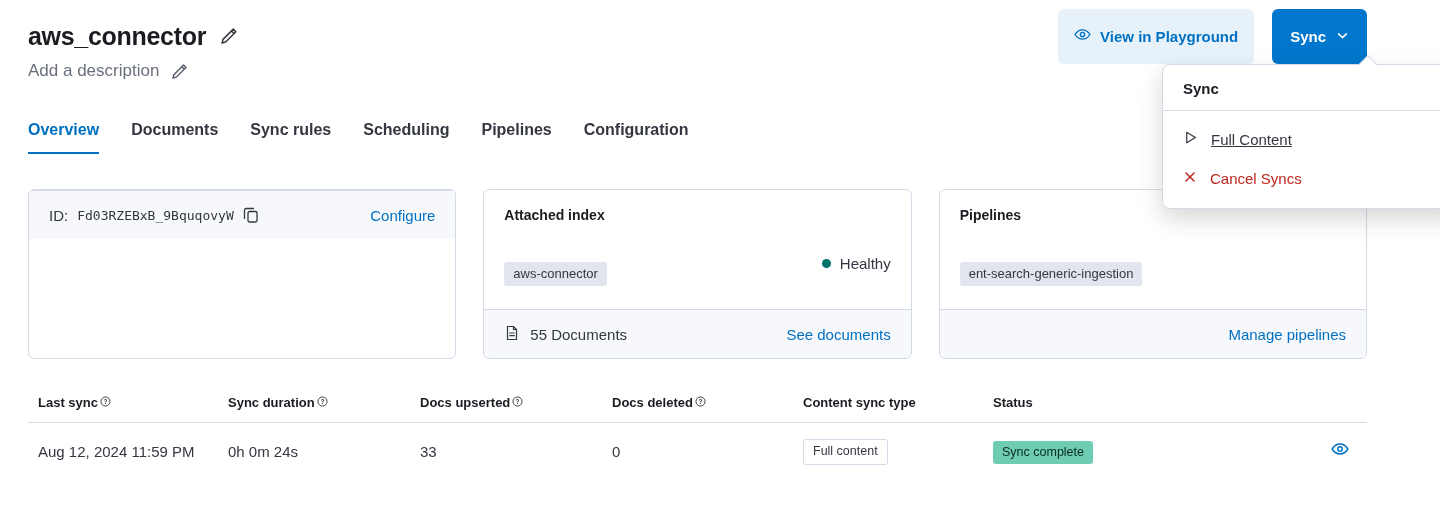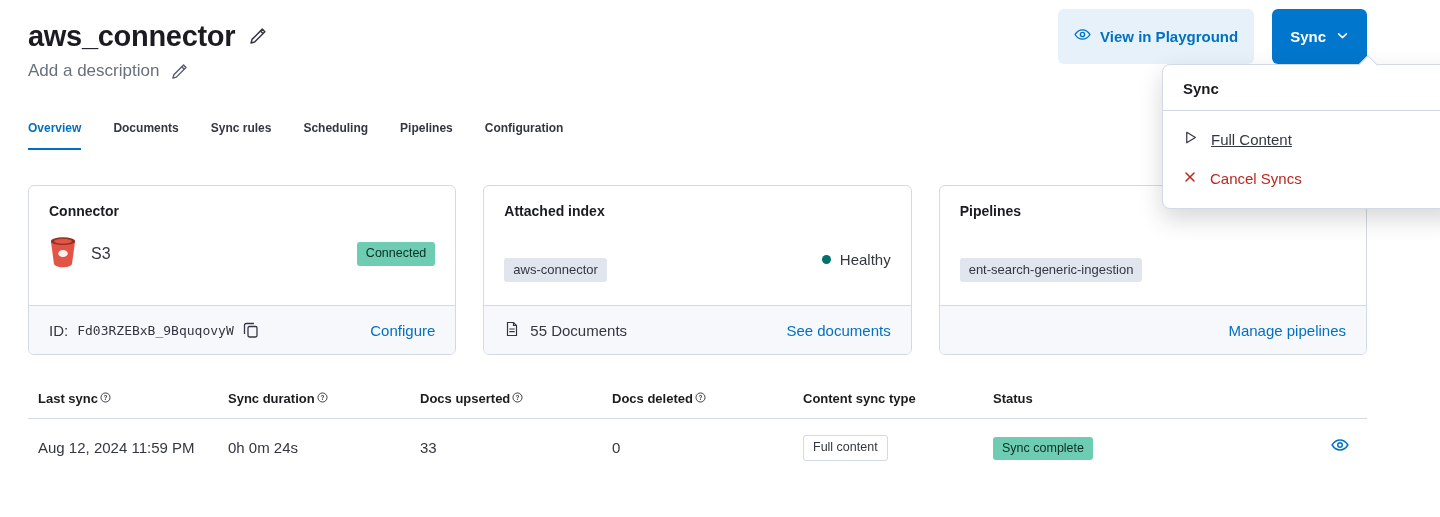--- a/index.html
+++ b/index.html
@@ -7,33 +7,33 @@
   body {
     width:1440px; height:517px; overflow:hidden; position:relative;
     background:#fff; color:var(--text,#343741);
     font-family:"Liberation Sans","DejaVu Sans",sans-serif;
   }
   .page { padding:16px 73px 0 28px; }
 
   
   .header-row { display:flex; align-items:center; justify-content:space-between; height:40px; }
   .title-wrap { display:flex; align-items:center; gap:14px; }
-  h1 { margin:0; font-size:29px; font-weight:700; color:#1a1c21; letter-spacing:-0.3px; }
+  h1 { margin:0; font-size:25px; font-weight:700; color:#1a1c21; letter-spacing:-0.3px; }
   .icon-btn { background:none; border:none; padding:0; cursor:pointer; color:#343741; display:inline-flex; align-items:center; }
   .actions { display:flex; gap:18px; align-items:center; }
   .btn { height:55px; border:none; border-radius:6px; font-size:15px; font-weight:600;
          display:inline-flex; align-items:center; gap:9px; padding:0 16px; cursor:pointer; font-family:inherit; }
   .btn-playground { background:var(--playground-btn-bg,#e6f1fa); color:var(--link,#0071c2); }
   .btn-sync { background:var(--primary,#0077cc); color:#fff; padding:0 18px; gap:10px; }
 
   .desc-row { margin-top:5px; display:flex; align-items:center; gap:12px; font-size:17px; color:var(--muted,#69707d); cursor:pointer; }
 
   
   .tabs { margin-top:40px; display:flex; gap:32px; }
-  .tab { font-size:12px; font-weight:700; padding-bottom:13px; border-bottom:2px solid transparent; cursor:pointer; color:#343741; }
+  .tab { font-size:16px; font-weight:700; padding-bottom:13px; border-bottom:2px solid transparent; cursor:pointer; color:#343741; }
   .tab.active { color:var(--link,#0071c2); border-bottom-color:var(--link,#0071c2); }
 
   
   .cards { margin-top:35px; display:grid; grid-template-columns:repeat(3,1fr); gap:27px; }
   .card { border:1px solid var(--border,#d3dae6); border-radius:6px; height:170px; display:flex; flex-direction:column; overflow:hidden; background:#fff; }
   .card-body { flex:1; padding:17px 20px; }
   .card-title { font-size:14px; font-weight:700; color:#1a1c21; }
   .card-row { margin-top:17px; display:flex; align-items:center; }
   .card-footer { height:49px; background:var(--footer-bg,#f7f8fc); border-top:1px solid var(--border,#d3dae6);
                  display:flex; align-items:center; justify-content:space-between; padding:0 20px; font-size:15px; }
@@ -123,36 +123,20 @@
     <div class="tab">Documents</div>
     <div class="tab">Sync rules</div>
     <div class="tab">Scheduling</div>
     <div class="tab">Pipelines</div>
     <div class="tab">Configuration</div>
   </div>
 
   <div class="cards">
 
     <div class="card">
-      <div class="card-body">
-        <div class="card-title">Connector</div>
-        <div class="card-row">
-          <span class="icon">
-            <svg viewBox="0 0 44 50" width="28" height="32">
-              <path d="M3 8 L41 8 L36.2 43.5 C35.6 47 29.5 49 22 49 C14.5 49 8.4 47 7.8 43.5 Z" fill="#e25444"></path>
-              <ellipse cx="22" cy="8" rx="19" ry="6" fill="#8c3123"></ellipse>
-              <ellipse cx="22" cy="8" rx="14" ry="4" fill="#e25444"></ellipse>
-              <ellipse cx="22" cy="27.5" rx="7.5" ry="5.5" fill="#ffffff" opacity="0.92"></ellipse>
-            </svg>
-          </span>
-          <span class="s3-label">S3</span>
-          <span class="spacer"></span>
-          <span class="badge badge-success">Connected</span>
-        </div>
-      </div>
       <div class="card-footer">
         <span class="id-wrap">
           <span>ID:</span>
           <span class="id-value">Fd03RZEBxB_9BquqovyW</span>
           <button class="icon-btn" aria-label="copy id">
             <svg viewBox="0 0 16 16" width="16" height="16">
                 <rect x="5" y="4.5" width="9" height="10.5" rx="1.4" fill="none" stroke="currentColor" stroke-width="1.3"></rect>
                 <path d="M11 1.5H3.2A1.7 1.7 0 001.5 3.2V12" fill="none" stroke="currentColor" stroke-width="1.3"></path>
               </svg>
           </button>

